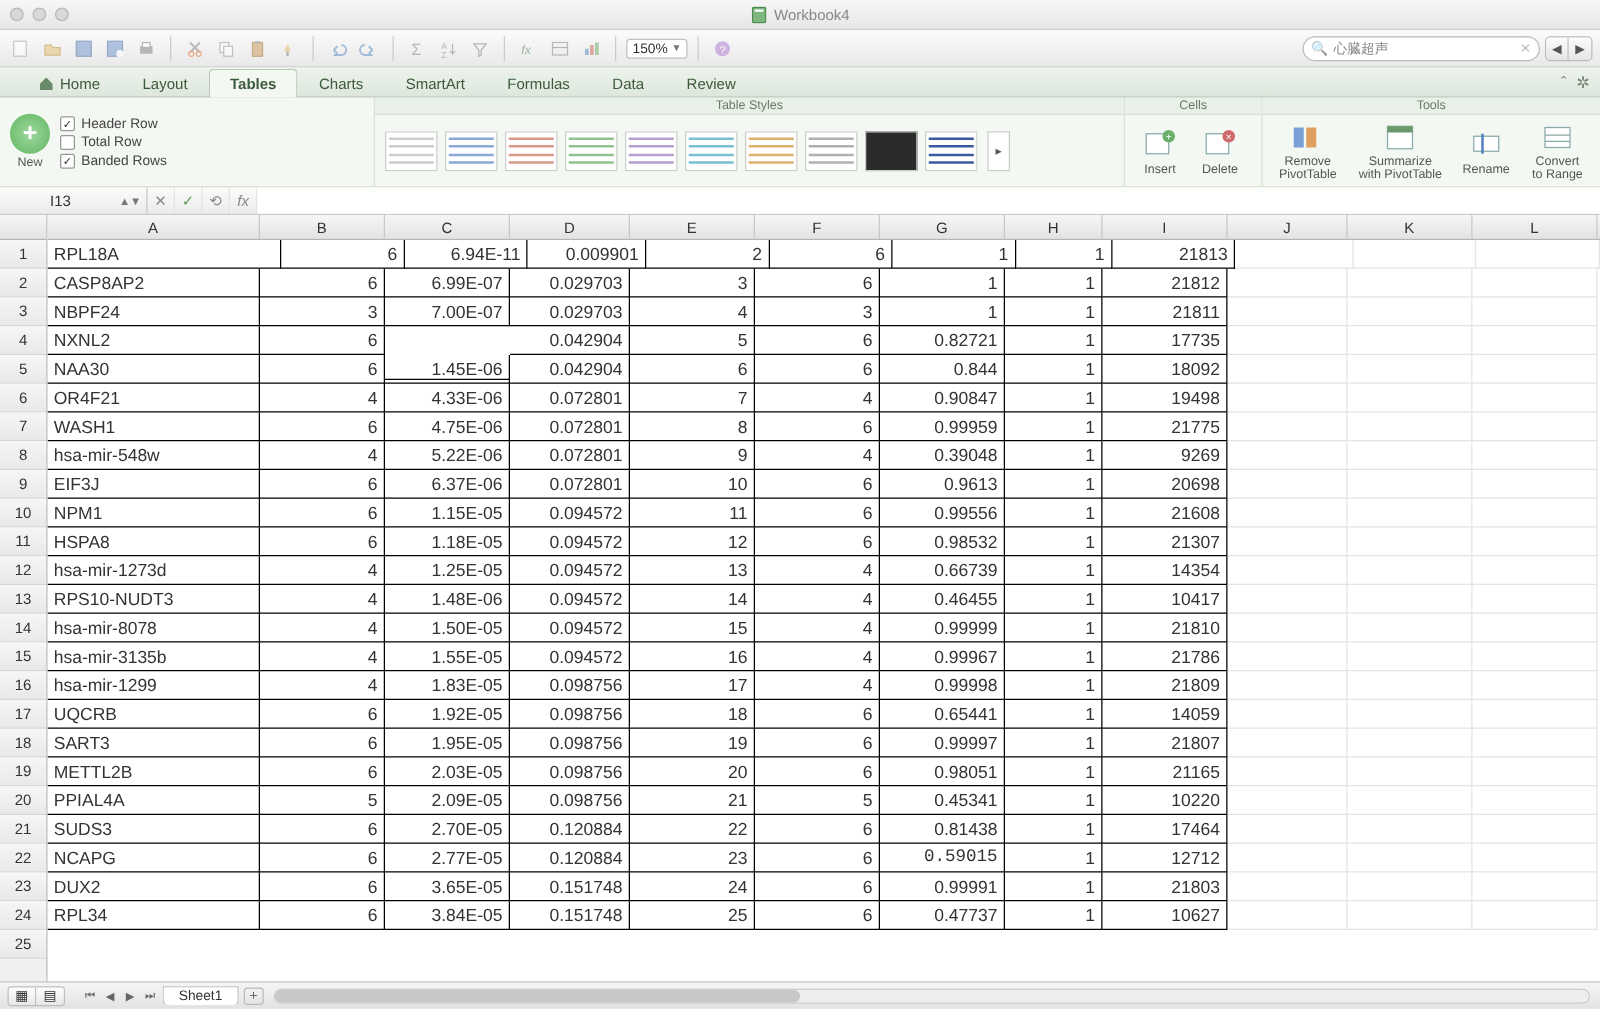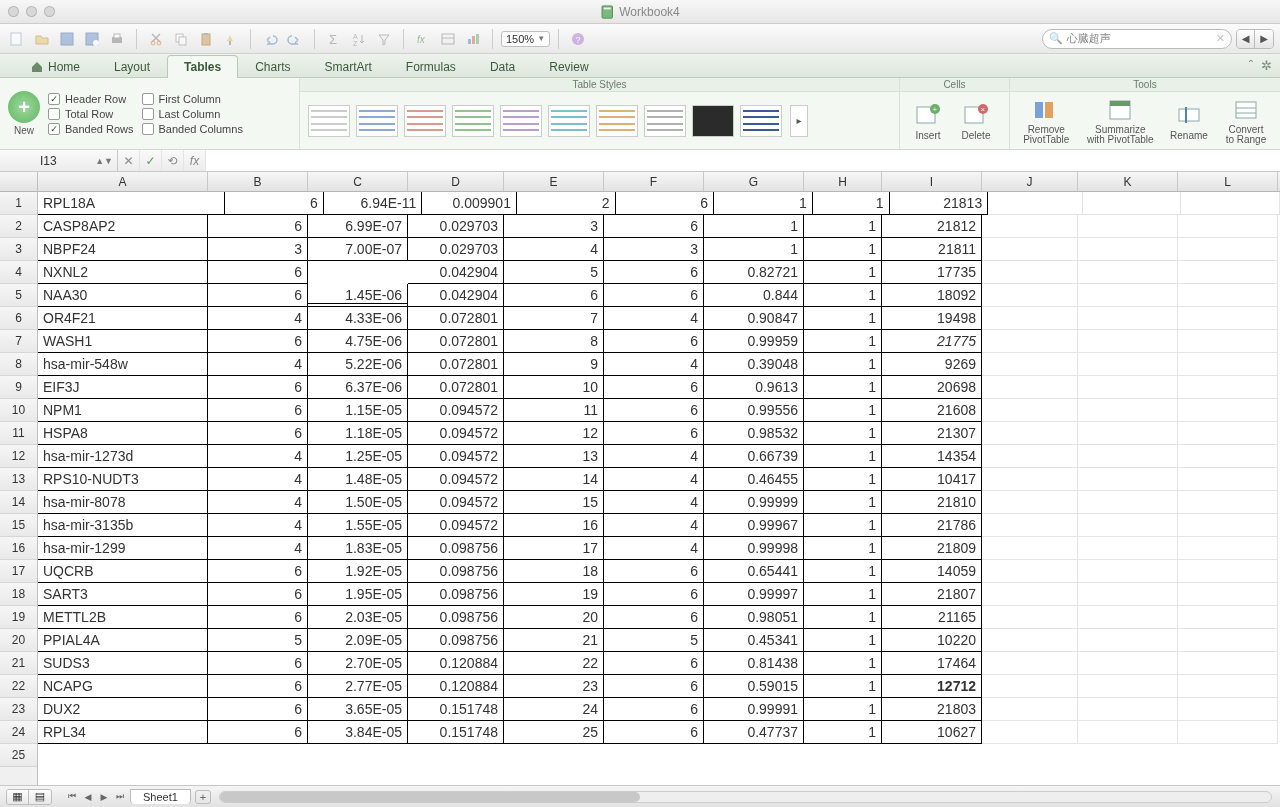--- a/index.html
+++ b/index.html
@@ -273,34 +273,20 @@
             <span class="chk">✓</span>
             <span>Header Row</span>
           </div>
         <div class="opt-row">
             <span class="chk"></span>
             <span>Total Row</span>
           </div>
         <div class="opt-row">
             <span class="chk">✓</span>
             <span>Banded Rows</span>
-          </div>
-      </div>
-      <div class="opt-col">
-        <div class="opt-row">
-            <span class="chk"></span>
-            <span>First Column</span>
-          </div>
-        <div class="opt-row">
-            <span class="chk"></span>
-            <span>Last Column</span>
-          </div>
-        <div class="opt-row">
-            <span class="chk"></span>
-            <span>Banded Columns</span>
           </div>
       </div>
     </div>
   </div>
 
   <div class="rib-group" style="flex:1;min-width:0">
     <div class="rib-label">Table Styles</div>
     <div class="rib-content">
       <div class="styles-strip" id="styles-strip">
           <div class="style-sw">
@@ -585,21 +571,21 @@
         </div>
         <div class="row">
           <div class="cell" style="width: 170px;">WASH1</div>
           <div class="cell num" style="width: 100px;">6</div>
           <div class="cell num" style="width: 100px;">4.75E-06</div>
           <div class="cell num" style="width: 96px;">0.072801</div>
           <div class="cell num" style="width: 100px;">8</div>
           <div class="cell num" style="width: 100px;">6</div>
           <div class="cell num" style="width: 100px;">0.99959</div>
           <div class="cell num" style="width: 78px;">1</div>
-          <div class="cell num" style="width: 100px; font-style: italic;">21775</div>
+          <div class="cell num" style="width: 100px;">21775</div>
           <div class="cell plain" style="width: 96px;"></div>
           <div class="cell plain" style="width: 100px;"></div>
           <div class="cell plain" style="width: 100px;"></div>
         </div>
         <div class="row">
           <div class="cell" style="width: 170px;">hsa-mir-548w</div>
           <div class="cell num" style="width: 100px;">4</div>
           <div class="cell num" style="width: 100px;">5.22E-06</div>
           <div class="cell num" style="width: 96px;">0.072801</div>
           <div class="cell num" style="width: 100px;">9</div>
@@ -663,21 +649,21 @@
           <div class="cell num" style="width: 100px;">0.66739</div>
           <div class="cell num" style="width: 78px;">1</div>
           <div class="cell num" style="width: 100px;">14354</div>
           <div class="cell plain" style="width: 96px;"></div>
           <div class="cell plain" style="width: 100px;"></div>
           <div class="cell plain" style="width: 100px;"></div>
         </div>
         <div class="row">
           <div class="cell" style="width: 170px;">RPS10-NUDT3</div>
           <div class="cell num" style="width: 100px;">4</div>
-          <div class="cell num" style="width: 100px;">1.48E-05</div>
+          <div class="cell num" style="width: 100px;">1.48E-06</div>
           <div class="cell num" style="width: 96px;">0.094572</div>
           <div class="cell num" style="width: 100px;">14</div>
           <div class="cell num" style="width: 100px;">4</div>
           <div class="cell num" style="width: 100px;">0.46455</div>
           <div class="cell num" style="width: 78px;">1</div>
           <div class="cell num" style="width: 100px;">10417</div>
           <div class="cell plain" style="width: 96px;"></div>
           <div class="cell plain" style="width: 100px;"></div>
           <div class="cell plain" style="width: 100px;"></div>
         </div>
@@ -793,23 +779,23 @@
           <div class="cell plain" style="width: 100px;"></div>
           <div class="cell plain" style="width: 100px;"></div>
         </div>
         <div class="row">
           <div class="cell" style="width: 170px;">NCAPG</div>
           <div class="cell num" style="width: 100px;">6</div>
           <div class="cell num" style="width: 100px;">2.77E-05</div>
           <div class="cell num" style="width: 96px;">0.120884</div>
           <div class="cell num" style="width: 100px;">23</div>
           <div class="cell num" style="width: 100px;">6</div>
-          <div class="cell num" style="width: 100px;">0.59015</div>
-          <div class="cell num" style="width: 78px;">1</div>
-          <div class="cell num" style="width: 100px; font-weight: bold;">12712</div>
+          <div class="cell num" style="width: 100px; font-family: Liberation Mono, monospace;">0.59015</div>
+          <div class="cell num" style="width: 78px;">1</div>
+          <div class="cell num" style="width: 100px;">12712</div>
           <div class="cell plain" style="width: 96px;"></div>
           <div class="cell plain" style="width: 100px;"></div>
           <div class="cell plain" style="width: 100px;"></div>
         </div>
         <div class="row">
           <div class="cell" style="width: 170px;">DUX2</div>
           <div class="cell num" style="width: 100px;">6</div>
           <div class="cell num" style="width: 100px;">3.65E-05</div>
           <div class="cell num" style="width: 96px;">0.151748</div>
           <div class="cell num" style="width: 100px;">24</div>

